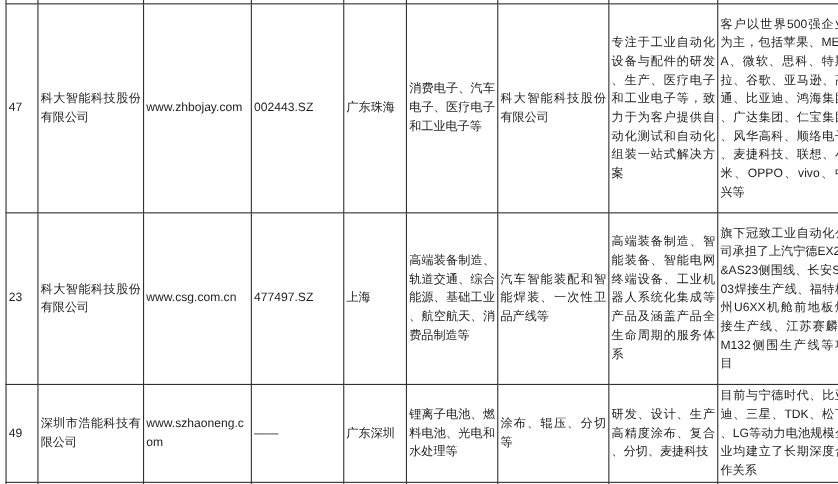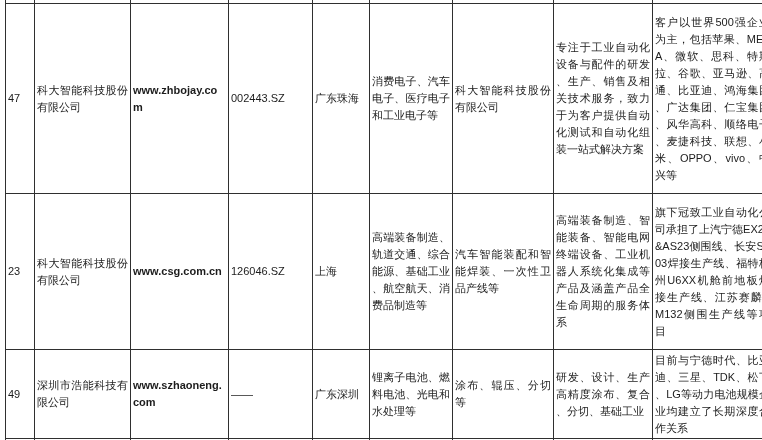--- a/index.html
+++ b/index.html
@@ -42,21 +42,20 @@
   td.c-left { text-align: left; }
   td.c-cjk {
     text-align: justify;
     text-justify: inter-character;
     line-break: anywhere;
     word-break: break-all;
   }
   td.c-latin {
     word-break: break-all;
     line-break: anywhere;
-    font-weight: bold;
   }
 </style>
 </head>
 <body>
 
 <table class="doc-table">
   <colgroup>
     <col style="width:29px">
       <col style="width:96px">
       <col style="width:98px">
@@ -82,45 +81,45 @@
   </tr>
 
   <tr class="row-47">
     <td class="c-center">47</td>
     <td class="c-left c-cjk">科大智能科技股份有限公司</td>
     <td class="c-left c-latin">www.zhbojay.com</td>
     <td class="c-center">002443.SZ</td>
     <td class="c-center">广东珠海</td>
     <td class="c-left c-cjk">消费电子、汽车电子、医疗电子和工业电子等</td>
     <td class="c-left c-cjk">科大智能科技股份有限公司</td>
-    <td class="c-left c-cjk">专注于工业自动化设备与配件的研发、生产、销售及相关技术服务，致力于为客户提供自动化测试和自动化组装一站式解决方案</td>
+    <td class="c-left c-cjk">专注于工业自动化设备与配件的研发、生产、医疗电子和工业电子等，致力于为客户提供自动化测试和自动化组装一站式解决方案</td>
     <td class="c-left c-cjk">客户以世界500强企业为主，包括苹果、META、微软、思科、特斯拉、谷歌、亚马逊、高通、比亚迪、鸿海集团、广达集团、仁宝集团、风华高科、顺络电子、麦捷科技、联想、小米、OPPO、vivo、中兴等</td>
   </tr>
 
   <tr class="row-48">
     <td class="c-center">23</td>
     <td class="c-left c-cjk">科大智能科技股份有限公司</td>
     <td class="c-left c-latin">www.csg.com.cn</td>
-    <td class="c-center">126046.SZ</td>
+    <td class="c-center">477497.SZ</td>
     <td class="c-center">上海</td>
     <td class="c-left c-cjk">高端装备制造、轨道交通、综合能源、基础工业、航空航天、消费品制造等</td>
     <td class="c-left c-cjk">汽车智能装配和智能焊装、一次性卫品产线等</td>
     <td class="c-left c-cjk">高端装备制造、智能装备、智能电网终端设备、工业机器人系统化集成等产品及涵盖产品全生命周期的服务体系</td>
     <td class="c-left c-cjk">旗下冠致工业自动化公司承担了上汽宁德EX21&amp;AS23侧围线、长安S203焊接生产线、福特杭州U6XX机舱前地板焊接生产线、江苏赛麟AM132侧围生产线等项目</td>
   </tr>
 
   <tr class="row-49">
     <td class="c-center">49</td>
     <td class="c-left c-cjk">深圳市浩能科技有限公司</td>
     <td class="c-left c-latin">www.szhaoneng.com</td>
     <td class="c-center">——</td>
     <td class="c-center">广东深圳</td>
     <td class="c-left c-cjk">锂离子电池、燃料电池、光电和水处理等</td>
     <td class="c-left c-cjk">涂布、辊压、分切等</td>
-    <td class="c-left c-cjk">研发、设计、生产高精度涂布、复合、分切、基础工业</td>
+    <td class="c-left c-cjk">研发、设计、生产高精度涂布、复合、分切、麦捷科技</td>
     <td class="c-left c-cjk">目前与宁德时代、比亚迪、三星、TDK、松下、LG等动力电池规模企业均建立了长期深度合作关系</td>
   </tr>
 
   <tr class="sliver-bottom">
     <td></td>
         <td></td>
         <td></td>
         <td></td>
         <td></td>
         <td></td>

